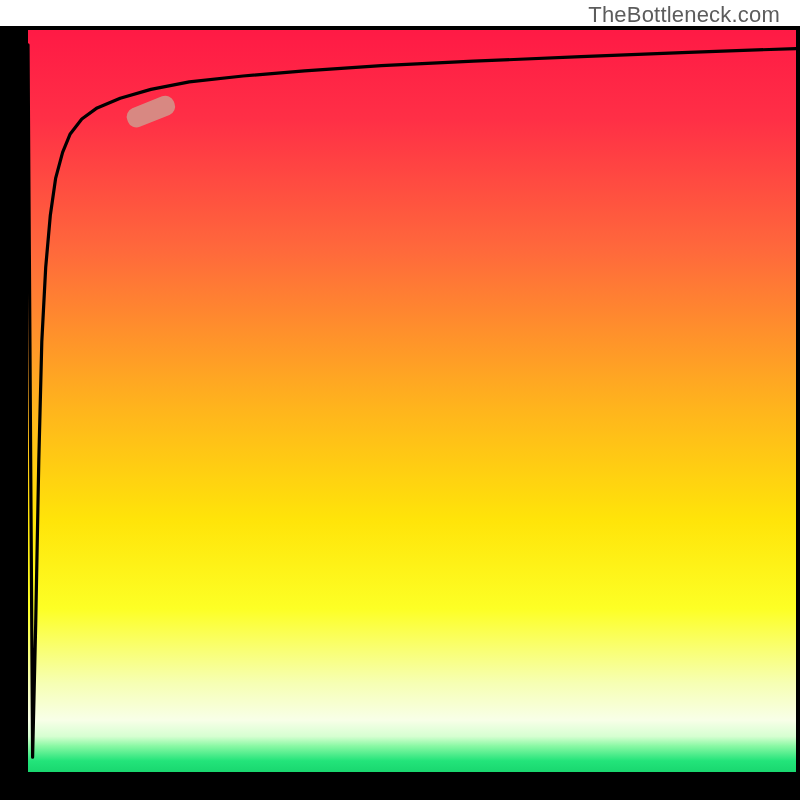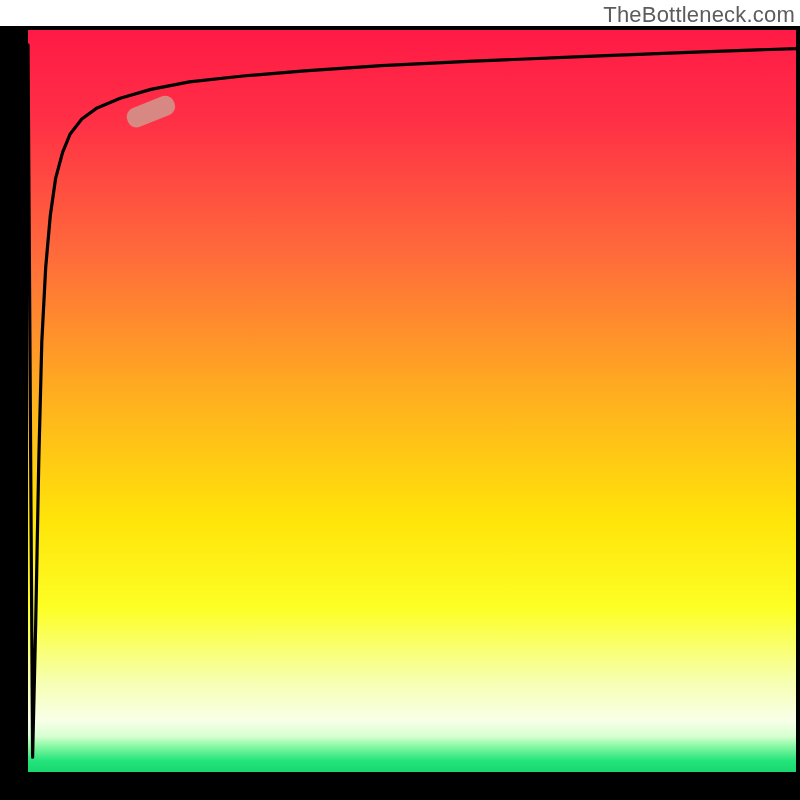--- a/index.html
+++ b/index.html
@@ -16,21 +16,21 @@
     height: 800px;
   }
   svg.chart-svg {
     position: absolute;
     left: 0;
     top: 0;
   }
   .watermark {
     position: absolute;
     top: 2px;
-    right: 5px;
+    right: 20px;
     font-size: 22px;
     font-weight: 500;
     color: #5c5c5c;
     letter-spacing: 0.2px;
     user-select: none;
     pointer-events: none;
   }
 </style>
 </head>
 <body>

